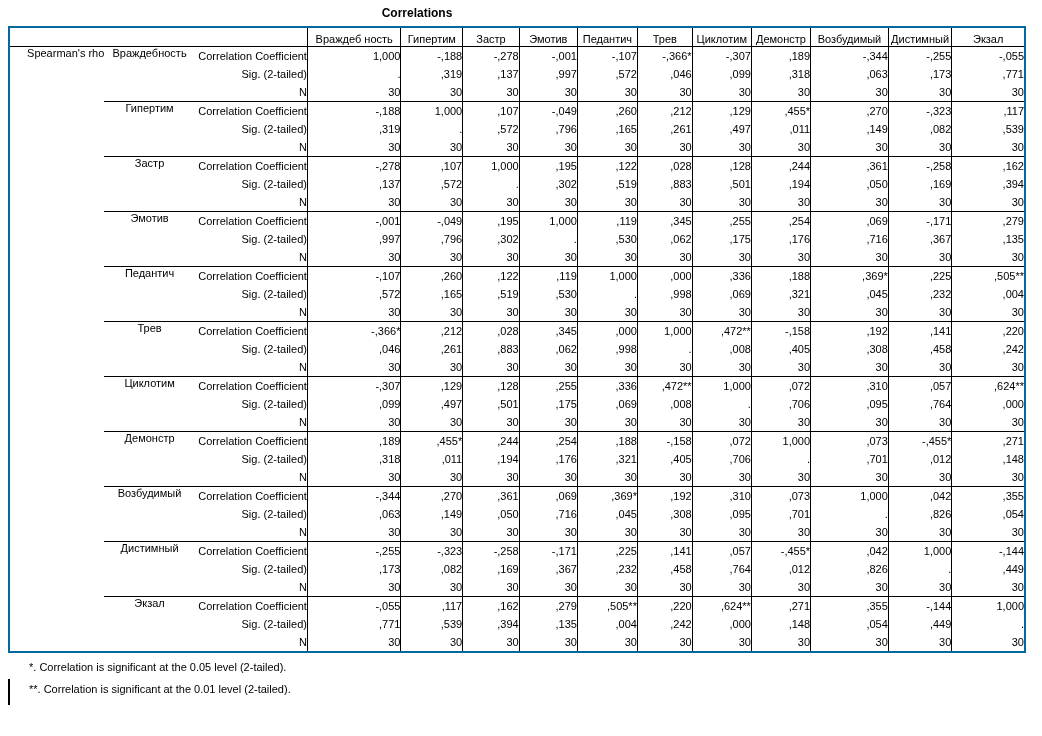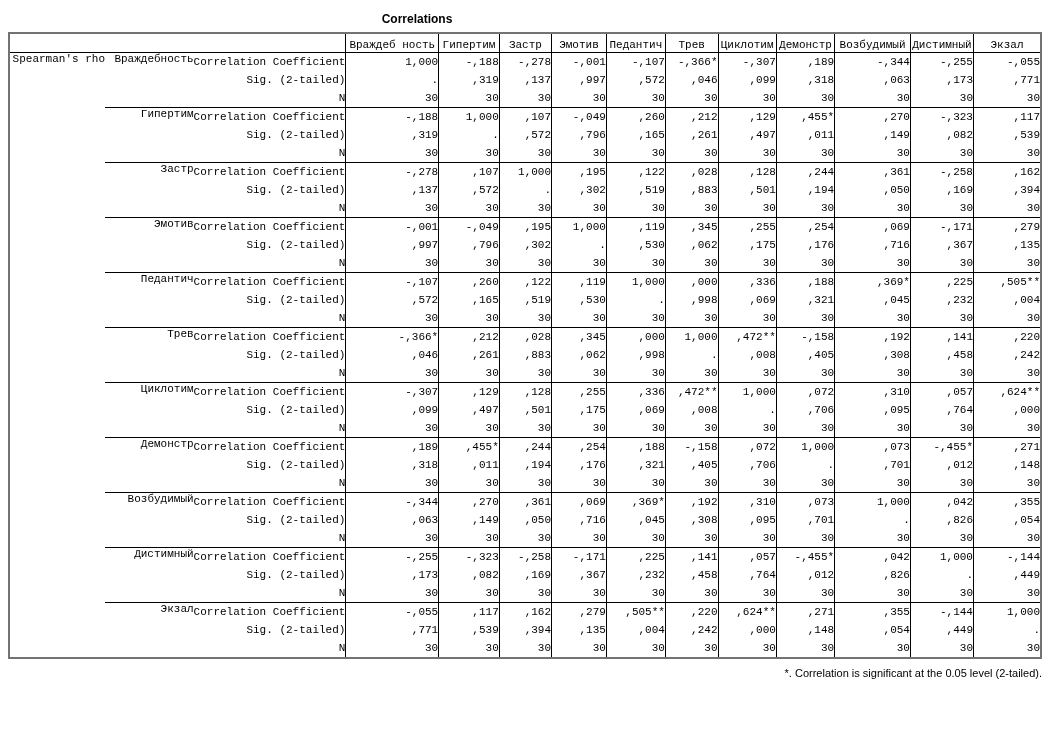--- a/index.html
+++ b/index.html
@@ -1,32 +1,32 @@
 <!DOCTYPE html>
 <html><head>
 <meta charset="utf-8">
 <style>
   html,body{margin:0;padding:0;background:#fff;}
   .page{position:relative;width:1042px;height:736px;background:#ffffff;overflow:hidden;
         font-family:"Liberation Sans",sans-serif;color:#000;}
-  .title{margin-top:12px;width:834px;text-align:center;font-size:12px;font-weight:bold;}
-  table.corr{border-collapse:collapse;table-layout:fixed;margin:6px 0 0 8px;
-             border:2px solid #737373;font-size:11px;background:#fff;font-family:Liberation Mono, monospace;}
+  .title{margin-top:6px;width:834px;text-align:center;font-size:12px;font-weight:bold;}
+  table.corr{border-collapse:collapse;table-layout:fixed;margin:6px 16px 0 8px;
+             border:2px solid #0369a1;font-size:11px;background:#fff;}
   table.corr td,table.corr th{padding:0;height:18px;overflow:hidden;white-space:nowrap;
              font-weight:normal;line-height:13px;}
   th.corner{border-bottom:1px solid #000;}
   th.colhead{border-left:1px solid #000;border-bottom:1px solid #000;vertical-align:bottom;
              text-align:center;white-space:pre-line;height:37px;padding-bottom:1px;}
   td.val{border-left:1px solid #000;text-align:right;padding-right:9px;}
   tr.block-start td{border-top:1px solid #000;}
   td.groupcell{vertical-align:top;text-align:right;padding-left:2px;border-top:none !important;}
-  td.varlbl{vertical-align:top;text-align:right;padding-left:2px;}
+  td.varlbl{vertical-align:top;text-align:center;padding-left:2px;}
   td.statlbl{text-align:right;padding-left:2px;padding-right:1px;}
   .footnotes{margin:6px 0 0 29px;font-size:11px;}
-  .footnote{height:22px;line-height:16px;text-align:right;}
+  .footnote{height:22px;line-height:16px;}
   .fn2{position:relative;}
   .tick{position:absolute;left:-21px;top:-2px;width:2px;height:26px;background:#000;}
 </style>
 </head>
 <body>
 
 <div class="page">
   <div class="title">Correlations</div>
 
   <table class="corr" id="corr-table">
@@ -536,14 +536,18 @@
           <td class="val">30</td>
           <td class="val">30</td>
           <td class="val">30</td>
           <td class="val">30</td>
         </tr>
       </tbody>
   </table>
 
   <div class="footnotes">
     <div class="footnote">*. Correlation is significant at the 0.05 level (2-tailed).</div>
+    <div class="footnote fn2">
+      <span class="tick"></span>
+      <span>**. Correlation is significant at the 0.01 level (2-tailed).</span>
+    </div>
   </div>
 </div>
 
 </body></html>

